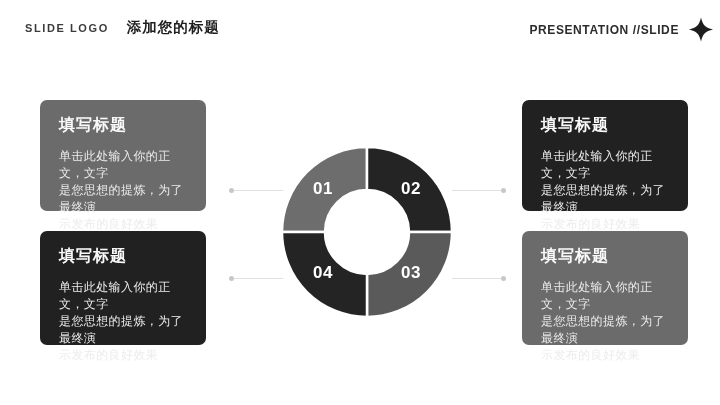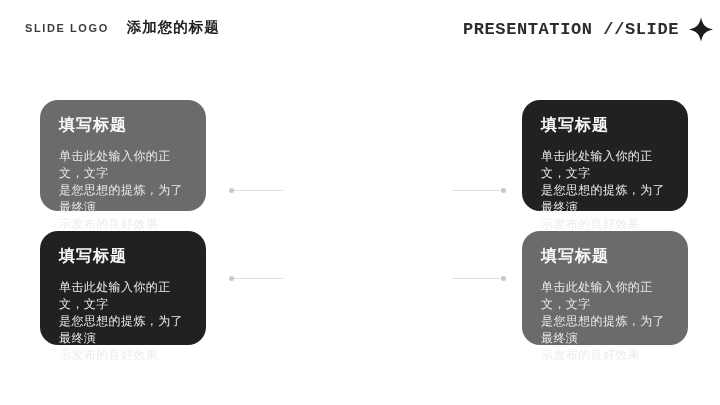--- a/index.html
+++ b/index.html
@@ -7,26 +7,26 @@
   .slide {
     position:relative; width:720px; height:405px; background:#ffffff;
     overflow:hidden; font-family:"Liberation Sans","DejaVu Sans",sans-serif;
   }
 
   
   .header-left { position:absolute; left:25px; top:18px; display:flex; align-items:center; gap:18px; }
   .logo-text { font-size:11px; font-weight:bold; letter-spacing:1.6px; color:#3b3b3b; }
   .slide-title { font-size:14.5px; font-weight:bold; letter-spacing:1px; color:#1f1f1f; }
   .header-right { position:absolute; right:7px; top:16px; display:flex; align-items:center; gap:10px; }
-  .pres-label { font-size:17px; font-weight:bold; letter-spacing:0.6px; color:#2c2c2c;font-family:Liberation Mono, monospace; }
+  .pres-label { font-size:12px; font-weight:bold; letter-spacing:0.6px; color:#2c2c2c; }
   .star-icon { display:block; }
 
   
   .card {
-    position:absolute; width:166px; border-radius:18px;
+    position:absolute; width:166px; border-radius:7px;
     padding:13px 19px; color:#ffffff;
   }
   .card-tl { left:40px;  top:100px; height:111px; }
   .card-bl { left:40px;  top:231px; height:114px; }
   .card-tr { left:522px; top:100px; height:111px; }
   .card-br { left:522px; top:231px; height:114px; }
   .card-title { font-size:16px; font-weight:bold; letter-spacing:1px; margin:2px 0 12px 0; color:#fafafa; }
   .card-body {
     font-size:12px; line-height:17px; letter-spacing:0.4px;
     color:#ececec; white-space:pre-line;
@@ -99,14 +99,28 @@
 
   <div class="conn-line line-tl" style="background-color: rgb(224, 224, 224);"></div>
   <div class="conn-line line-bl" style="background-color: rgb(224, 224, 224);"></div>
   <div class="conn-line line-tr" style="background-color: rgb(224, 224, 224);"></div>
   <div class="conn-line line-br" style="background-color: rgb(224, 224, 224);"></div>
   <div class="conn-dot dot-tl" style="background-color: rgb(200, 200, 200);"></div>
   <div class="conn-dot dot-bl" style="background-color: rgb(200, 200, 200);"></div>
   <div class="conn-dot dot-tr" style="background-color: rgb(200, 200, 200);"></div>
   <div class="conn-dot dot-br" style="background-color: rgb(200, 200, 200);"></div>
 
+  <div class="donut">
+    <svg width="180" height="180" viewBox="-90 -90 180 180">
+      <g stroke="#ffffff" stroke-width="2.5" stroke-linejoin="miter">
+        <path d="M-85 0A85 85 0 0 1 0 -85L0 -42A42 42 0 0 0 -42 0Z" fill="#6d6d6d"></path>
+        <path d="M0 -85A85 85 0 0 1 85 0L42 0A42 42 0 0 0 0 -42Z" fill="#242424"></path>
+        <path d="M85 0A85 85 0 0 1 0 85L0 42A42 42 0 0 0 42 0Z" fill="#5a5a5a"></path>
+        <path d="M0 85A85 85 0 0 1 -85 0L-42 0A42 42 0 0 0 0 42Z" fill="#242424"></path>
+      </g>
+    </svg>
+    <span class="seg-num num-1">01</span>
+    <span class="seg-num num-2">02</span>
+    <span class="seg-num num-3">03</span>
+    <span class="seg-num num-4">04</span>
+  </div>
 
 </div>
 
 </body></html>

